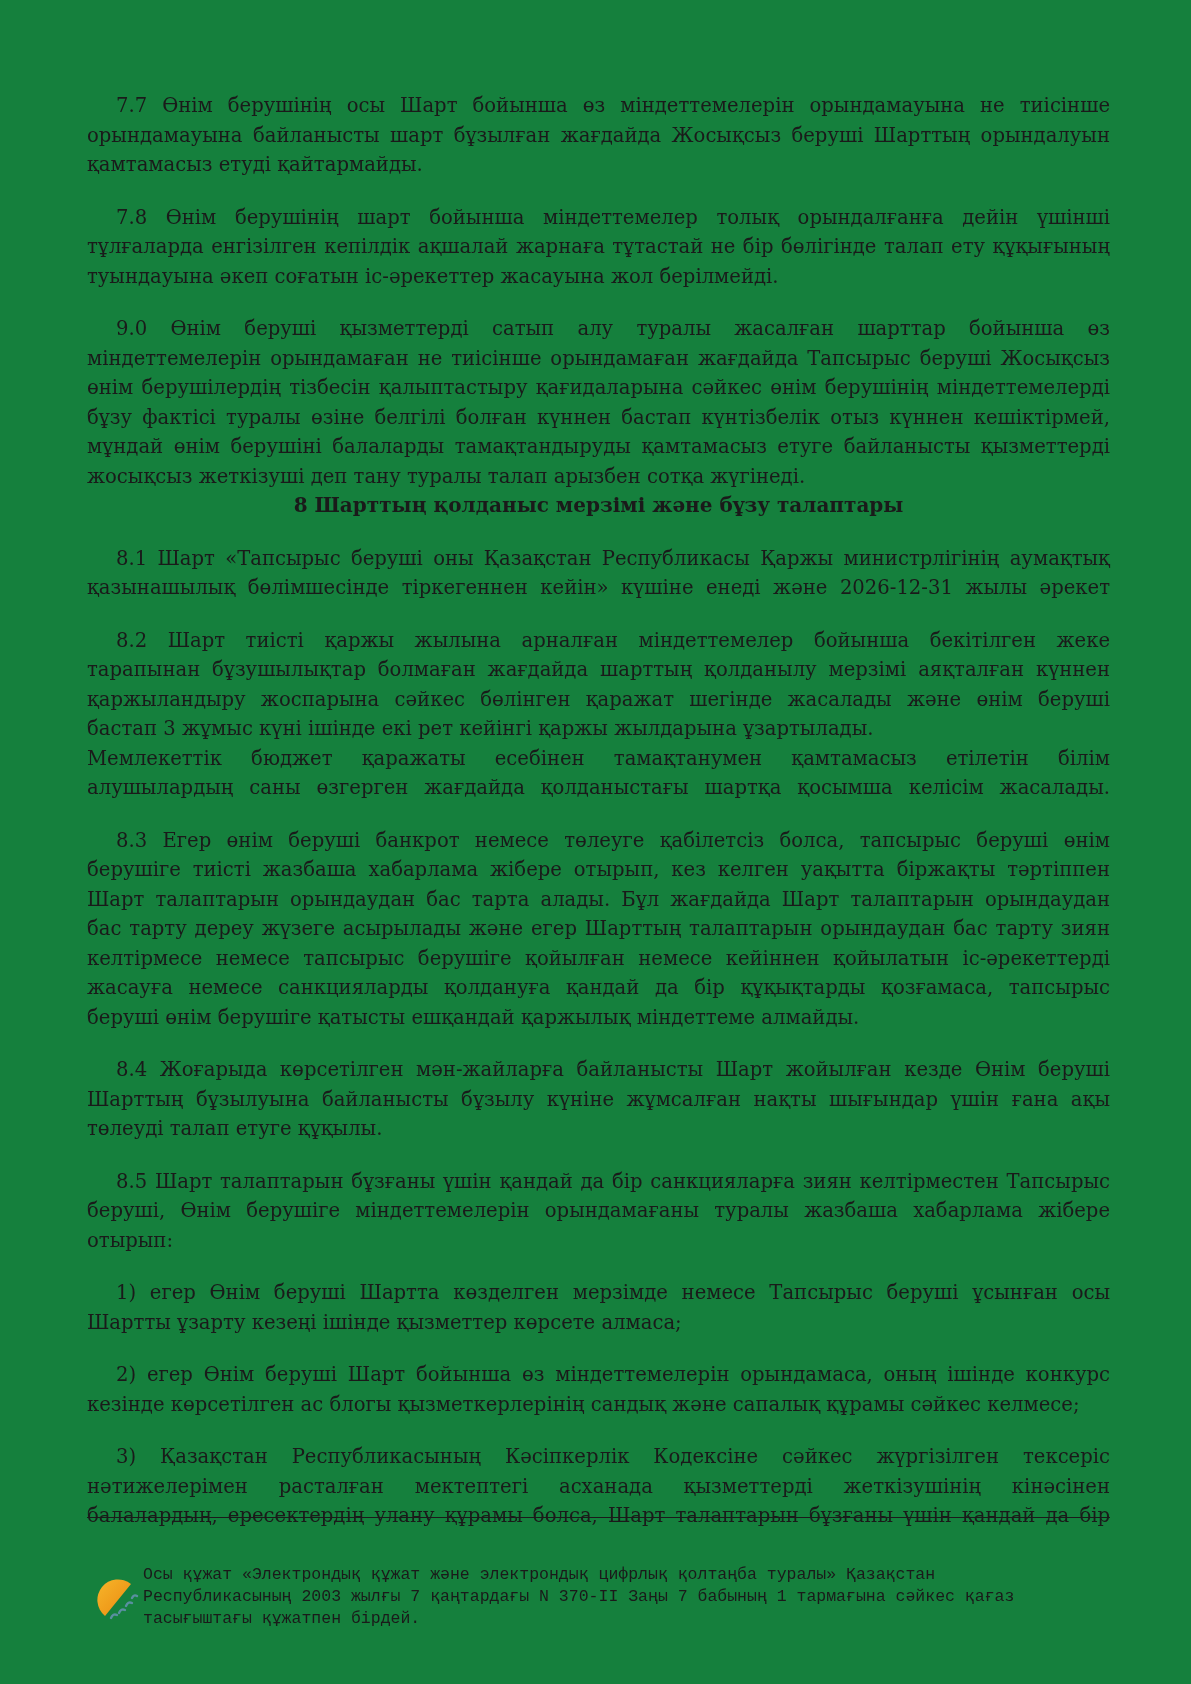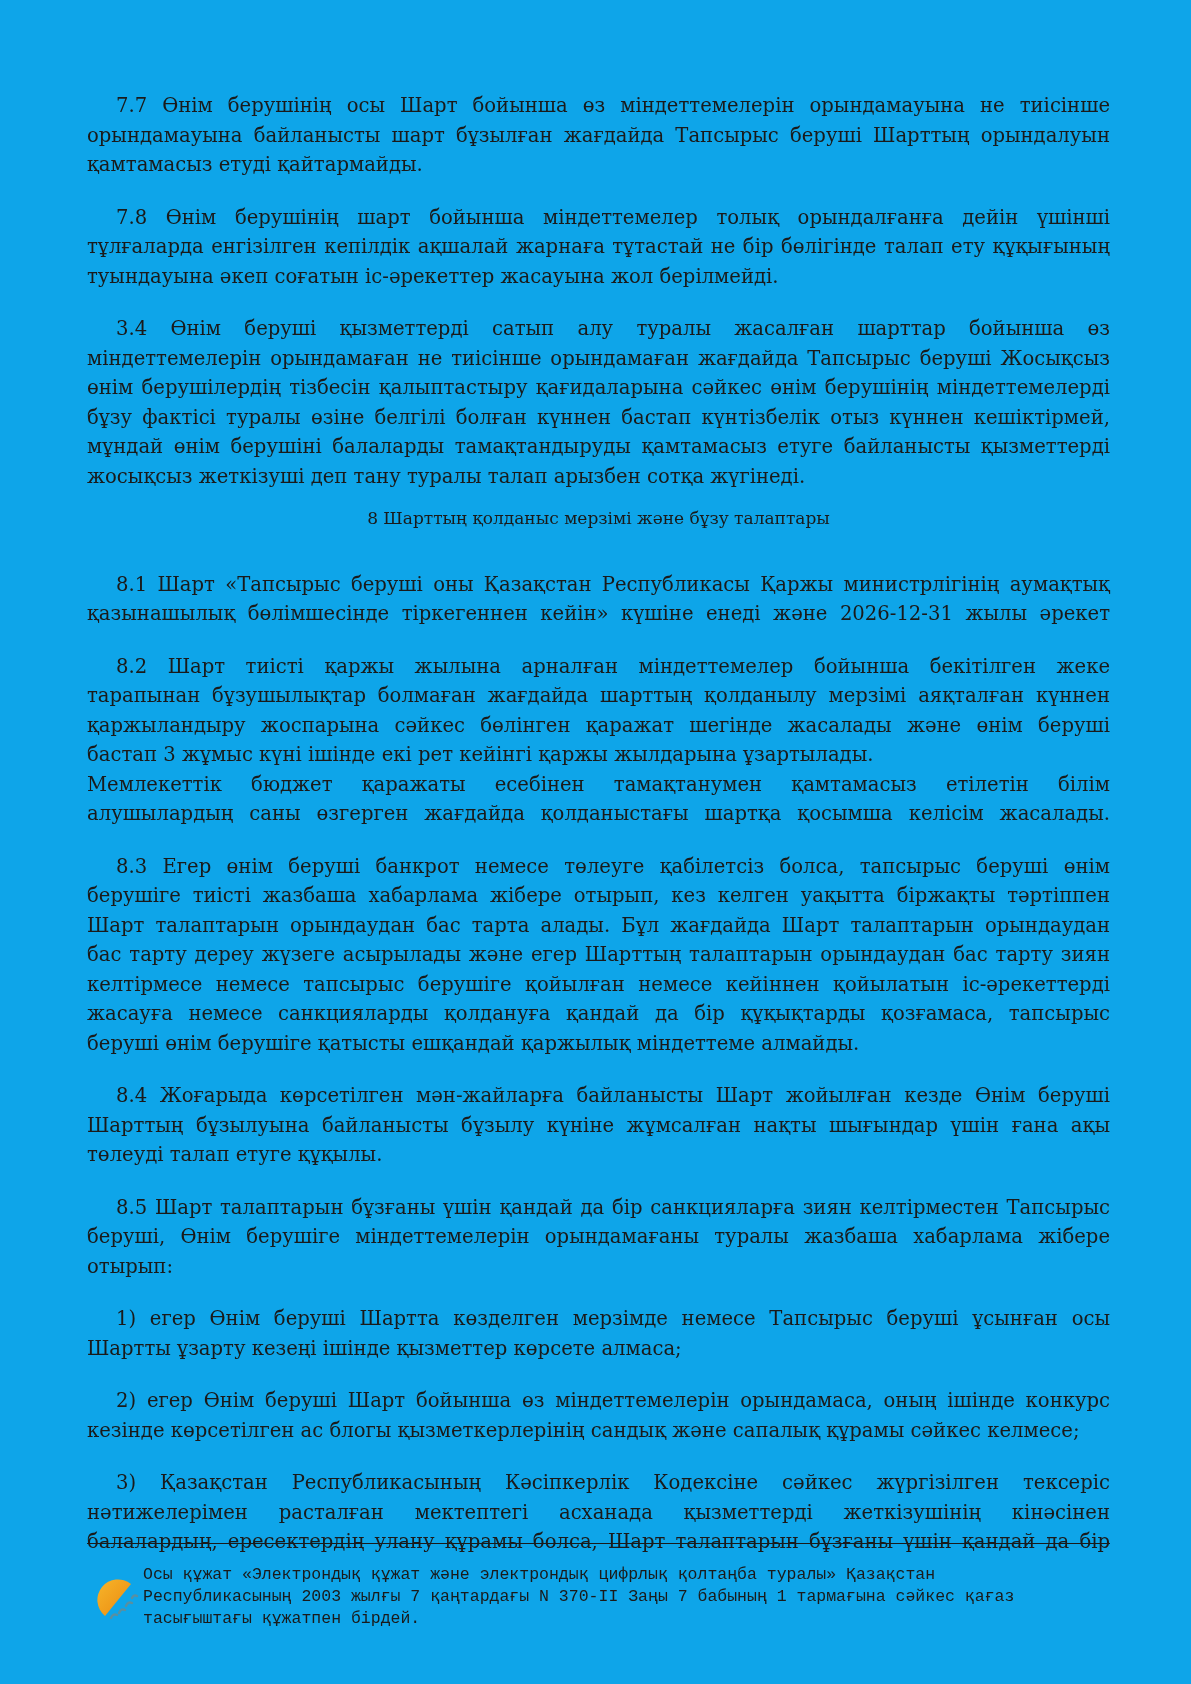--- a/index.html
+++ b/index.html
@@ -1,33 +1,33 @@
 <!DOCTYPE html>
 <html><head>
 <meta charset="utf-8">
 <style>
   html, body { margin: 0; padding: 0; background: #ffffff; }
   body { width: 1191px; height: 1684px; position: relative; overflow: hidden; }
   .page {
     position: absolute; left: 0; top: 0; width: 1191px; height: 1684px;
-    background: #0ea5e9; color: #1a1a1a;
+    background: #15803d; color: #1a1a1a;
     font-family: "DejaVu Serif", serif;
   }
   .content { position: absolute; left: 87px; top: 91px; width: 1023px; }
   .para { margin: 0; font-size: 19.6px; line-height: 29.5px; color: #1a1a1a; }
   .line {
     display: block; white-space: nowrap;
     text-align: justify; text-align-last: justify; height: 29.5px;
   }
   .line.last { text-align: left; text-align-last: left; }
   .indent { padding-left: 29px; }
   .gap { height: 23px; }
   .heading {
-    font-weight: normal; text-align: center; font-size: 17px; line-height: 29.5px;
-    margin: 13px; padding-left: 0;
+    font-weight: bold; text-align: center; font-size: 20px; line-height: 29.5px;
+    margin: 0; padding-left: 0;
   }
   .struck { position: relative; }
   .struck::after {
     content: ""; position: absolute; left: 0; right: 0; top: 53%;
     border-top: 1.5px solid #1a1a1a;
   }
   .footer {
     position: absolute; left: 88px; top: 1564px; width: 1000px; height: 80px;
   }
   .footer-logo { position: absolute; left: 3px; top: 10px; width: 48px; height: 48px; }
@@ -38,34 +38,34 @@
   .footer-text span { display: block; white-space: nowrap; }
 </style>
 </head>
 <body>
 
 <div class="page">
   <div class="content">
 
     <div class="para">
       <span class="line indent">7.7 Өнім берушінің осы Шарт бойынша өз міндеттемелерін орындамауына не тиісінше</span>
-      <span class="line">орындамауына байланысты шарт бұзылған жағдайда Тапсырыс беруші Шарттың орындалуын</span>
+      <span class="line">орындамауына байланысты шарт бұзылған жағдайда Жосықсыз беруші Шарттың орындалуын</span>
       <span class="line last">қамтамасыз етуді қайтармайды.</span>
     </div>
     <div class="gap"></div>
 
     <div class="para">
       <span class="line indent">7.8 Өнім берушінің шарт бойынша міндеттемелер толық орындалғанға дейін үшінші</span>
       <span class="line">тұлғаларда енгізілген кепілдік ақшалай жарнаға тұтастай не бір бөлігінде талап ету құқығының</span>
       <span class="line last">туындауына әкеп соғатын іс-әрекеттер жасауына жол берілмейді.</span>
     </div>
     <div class="gap"></div>
 
     <div class="para">
-      <span class="line indent">3.4 Өнім беруші қызметтерді сатып алу туралы жасалған шарттар бойынша өз</span>
+      <span class="line indent">9.0 Өнім беруші қызметтерді сатып алу туралы жасалған шарттар бойынша өз</span>
       <span class="line">міндеттемелерін орындамаған не тиісінше орындамаған жағдайда Тапсырыс беруші Жосықсыз</span>
       <span class="line">өнім берушілердің тізбесін қалыптастыру қағидаларына сәйкес өнім берушінің міндеттемелерді</span>
       <span class="line">бұзу фактісі туралы өзіне белгілі болған күннен бастап күнтізбелік отыз күннен кешіктірмей,</span>
       <span class="line">мұндай өнім берушіні балаларды тамақтандыруды қамтамасыз етуге байланысты қызметтерді</span>
       <span class="line last">жосықсыз жеткізуші деп тану туралы талап арызбен сотқа жүгінеді.</span>
     </div>
 
     <div class="heading">8 Шарттың қолданыс мерзімі және бұзу талаптары</div>
     <div class="gap"></div>
 

